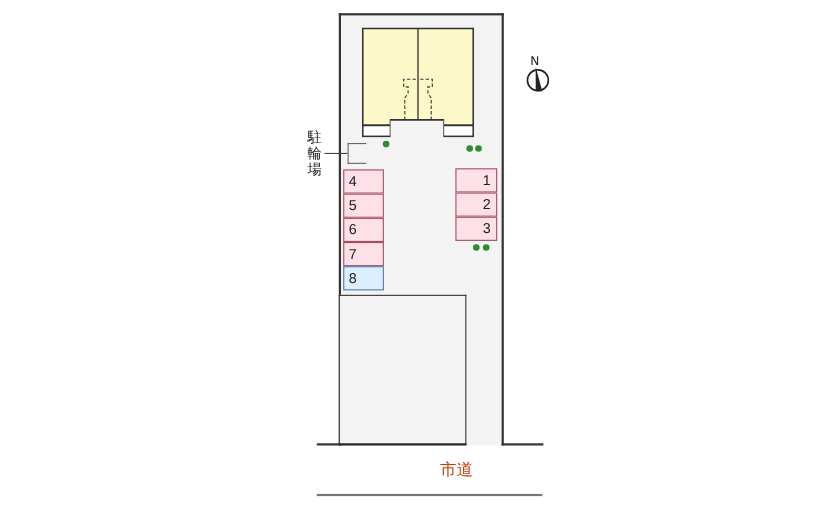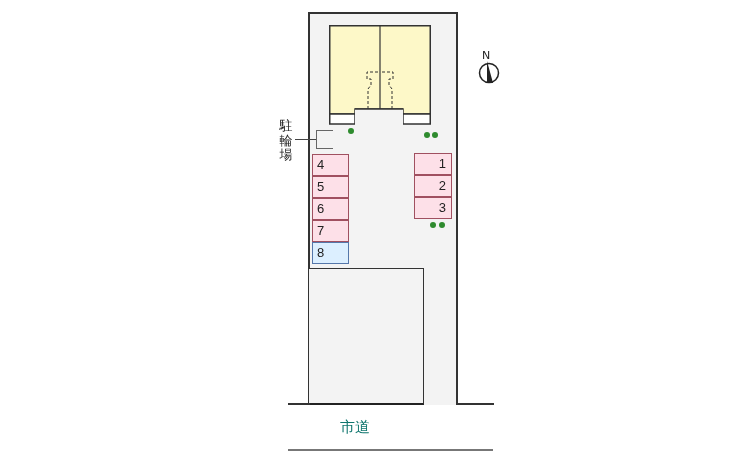--- a/index.html
+++ b/index.html
@@ -7,22 +7,22 @@
            font-family: "Liberation Sans", "DejaVu Sans", sans-serif; }
     .abs { position: absolute; box-sizing: border-box; }
     .lot { left: 308px; top: 12px; width: 150px; height: 393px;
            background: #f3f3f3; border-left: 2px solid #333; border-top: 2px solid #333;
            border-right: 2px solid #333; }
     .inner-rect { left: 308px; top: 268px; width: 116px; height: 137px;
            background: #f3f3f3; border: 1.5px solid #333; border-bottom: 2px solid #222; }
     .road-line-top-left { left: 288px; top: 403px; width: 22px; height: 2px; background: #333; }
     .road-line-top-right { left: 456px; top: 403px; width: 38px; height: 2px; background: #333; }
     .road-line-bottom { left: 288px; top: 449px; width: 205px; height: 2px; background: #777; }
-    .road-label { left: 340px; top: 418px; width: 90px; text-align: left; font-size: 15px;
-           color: #0f766e; font-family: "DejaVu Sans", sans-serif; }
+    .road-label { left: 340px; top: 418px; width: 90px; text-align: right; font-size: 15px;
+           color: #c2410c; font-family: "DejaVu Sans", sans-serif; }
     .building { left: 329px; top: 25px; width: 102px; height: 100px; }
     .bike-bracket { left: 316px; top: 130px; width: 17px; height: 19px;
            border: 1.5px solid #666; border-right: none; }
     .bike-leader { left: 295px; top: 139px; width: 21px; height: 1px; background: #444; }
     .bike-label { left: 276px; top: 119px; width: 20px; font-size: 13px; line-height: 14.5px;
            color: #222; text-align: center; font-family: "DejaVu Sans", sans-serif; }
     .slot { width: 37px; height: 22px; border: 1px solid #a05060; background: #fde0e8;
            font-size: 13px; color: #222; line-height: 20px; }
     .slot.left { padding-left: 4px; }
     .slot.right { text-align: right; padding-right: 5px; }

